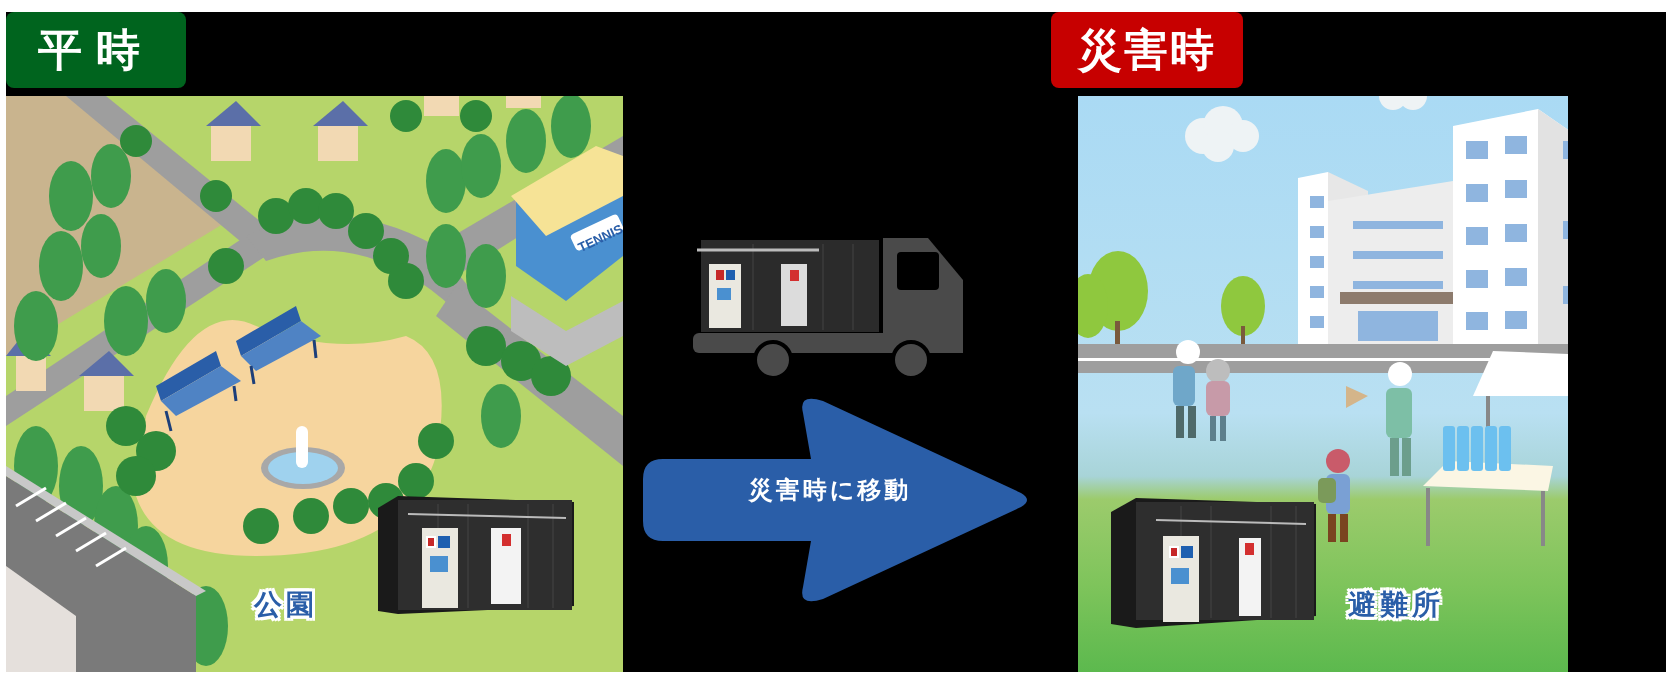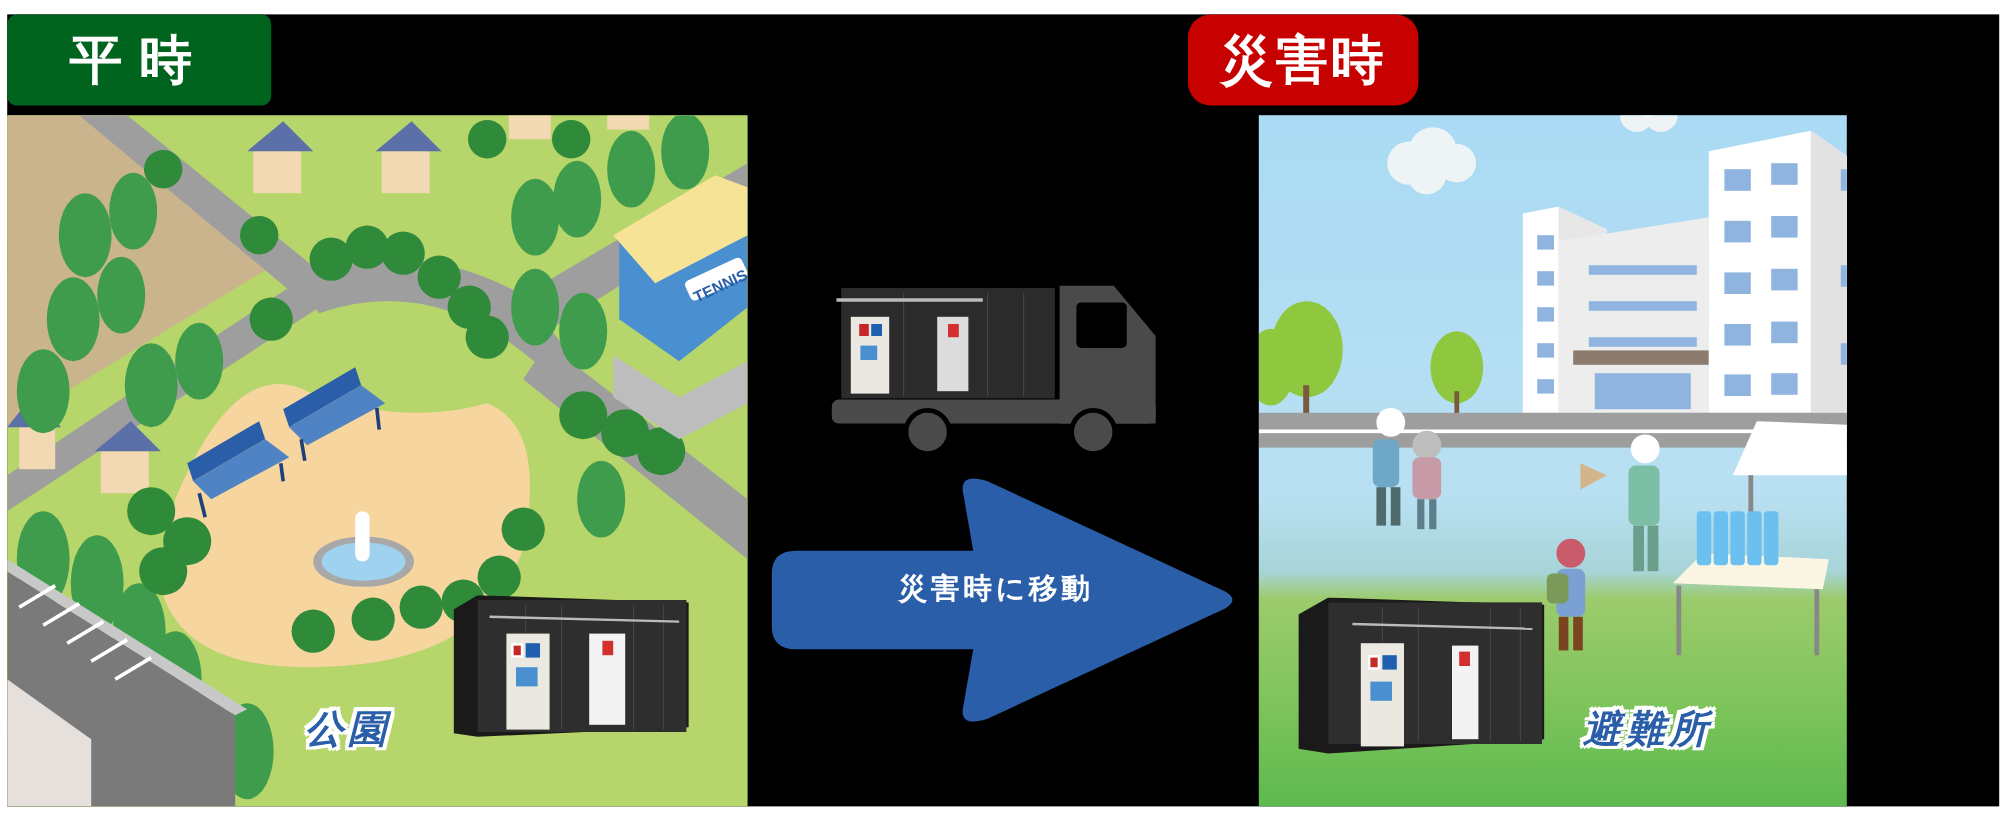--- a/index.html
+++ b/index.html
@@ -1,26 +1,26 @@
 <!DOCTYPE html>
 <html><head>
 <meta charset="utf-8">
 <style>
   html,body{margin:0;padding:0;background:#ffffff;}
   body{width:1671px;height:685px;position:relative;overflow:hidden;font-family:"DejaVu Sans","Liberation Sans",sans-serif;}
   .stage{position:absolute;left:6px;top:12px;width:1660px;height:660px;background:#000000;}
   .badge{position:absolute;top:12px;height:76px;border-radius:8px;color:#ffffff;font-weight:bold;font-size:44px;display:flex;align-items:center;justify-content:center;letter-spacing:2px;}
-  .badge.normal{left:6px;width:220px;background:#00641e;letter-spacing:14px;}
-  .badge.disaster{left:990px;width:192px;background:#c70000;border-radius:19px;}
+  .badge.normal{left:6px;width:180px;background:#00641e;letter-spacing:14px;}
+  .badge.disaster{left:1051px;width:192px;background:#c70000;}
   .panel{position:absolute;top:96px;height:576px;overflow:hidden;}
   .panel.left{left:6px;width:617px;background:#b6d56a;}
-  .panel.right{left:1049px;width:490px;background:linear-gradient(#aadaf4 0%,#b9e0f2 55%,#a8d4d8 66%,#9ccb6c 70%,#7ec45b 85%,#5cb94e 100%);}
+  .panel.right{left:1078px;width:490px;background:linear-gradient(#aadaf4 0%,#b9e0f2 55%,#a8d4d8 66%,#9ccb6c 70%,#7ec45b 85%,#5cb94e 100%);}
   .panel svg{position:absolute;left:0;top:0;}
-  .place-label{position:absolute;color:#2a5ea8;font-weight:bold;font-size:32px;letter-spacing:4px;
-    text-shadow:3px 3px 0 #fff,-3px -3px 0 #fff,3px -3px 0 #fff,-3px 3px 0 #fff,0 3px 0 #fff,0 -3px 0 #fff,3px 0 0 #fff,-3px 0 0 #fff;font-style:italic;}
+  .place-label{position:absolute;color:#2a5ea8;font-weight:bold;font-size:28px;letter-spacing:4px;
+    text-shadow:3px 3px 0 #fff,-3px -3px 0 #fff,3px -3px 0 #fff,-3px 3px 0 #fff,0 3px 0 #fff,0 -3px 0 #fff,3px 0 0 #fff,-3px 0 0 #fff;}
   .place-label.park{left:248px;top:490px;}
   .place-label.shelter{left:270px;top:490px;}
   .toilet{position:absolute;}
   .truck{position:absolute;left:693px;top:238px;width:275px;height:146px;}
   .arrow{position:absolute;left:643px;top:393px;width:388px;height:214px;}
   .arrow-label{position:absolute;left:700px;top:474px;width:260px;text-align:center;color:#ffffff;font-weight:bold;font-size:24px;letter-spacing:3px;}
 </style>
 </head>
 <body>
 

